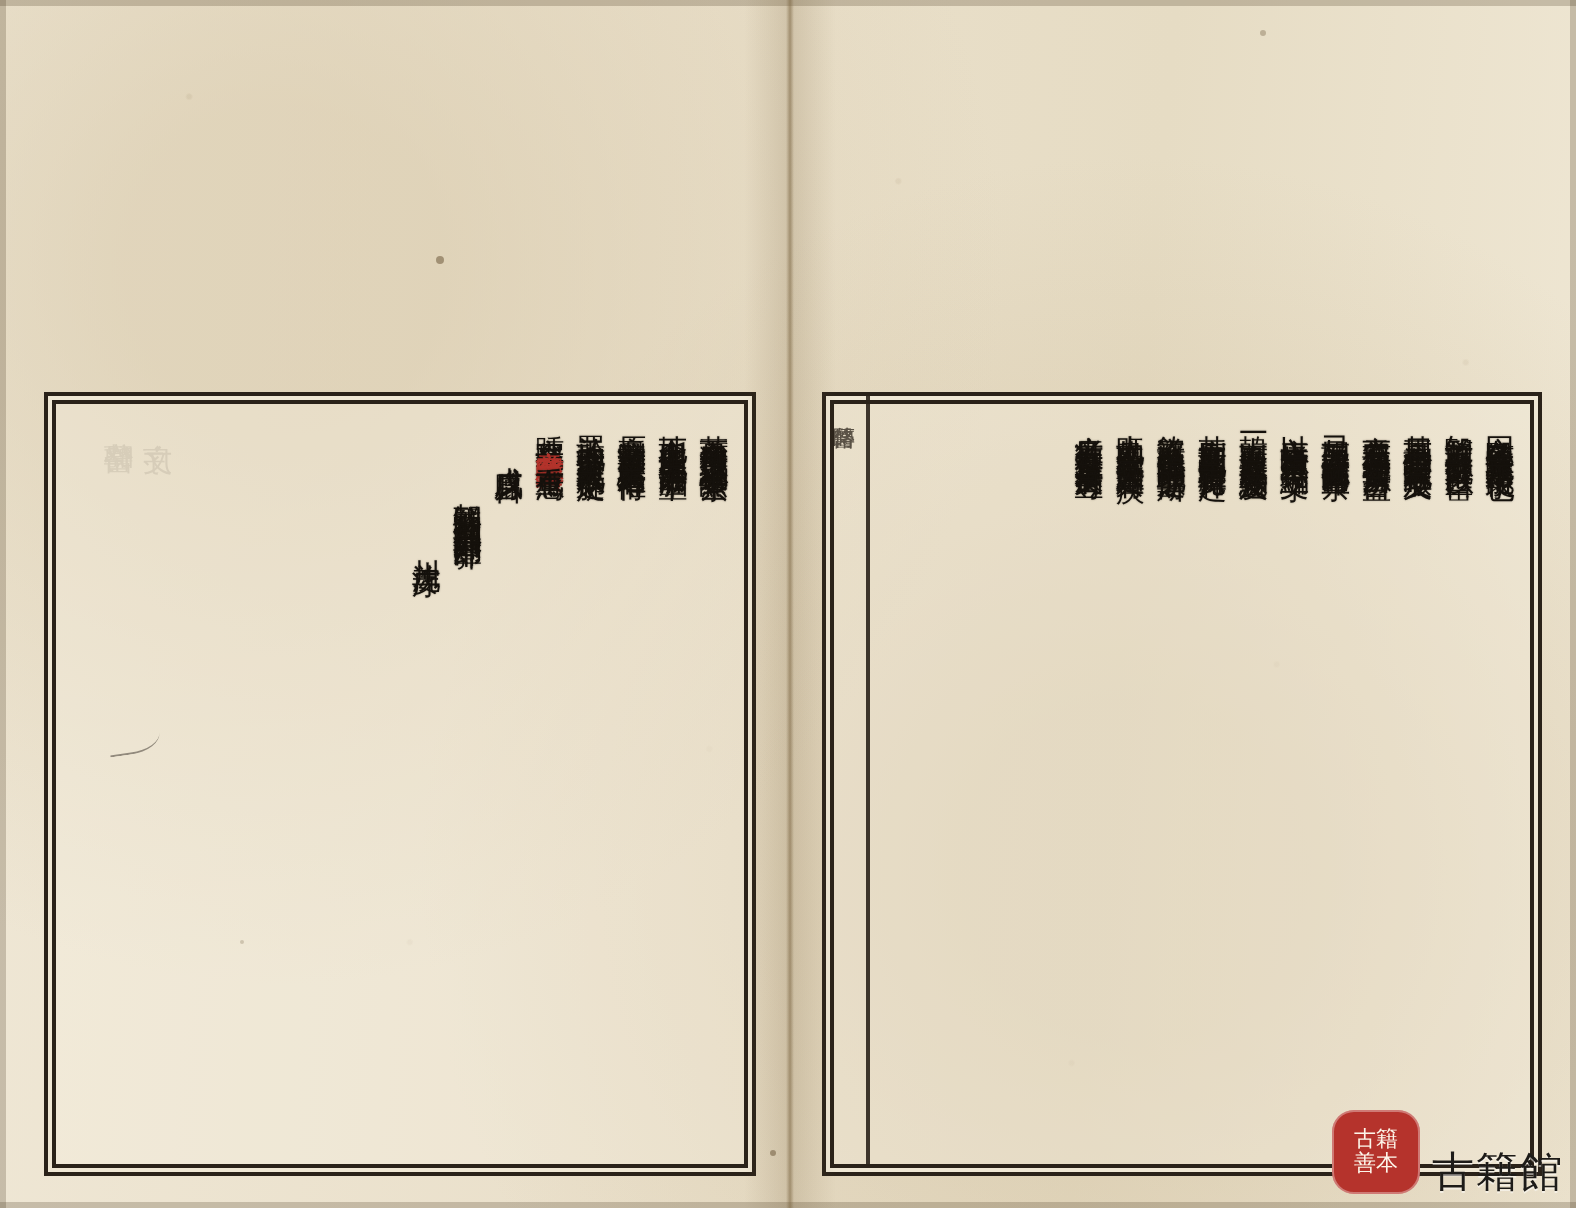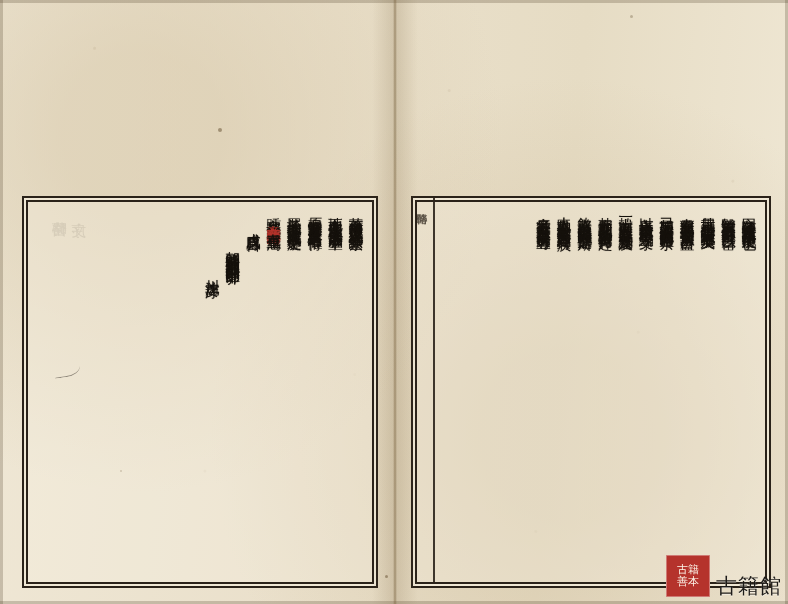--- a/index.html
+++ b/index.html
@@ -184,21 +184,21 @@
     right: 6px;
     bottom: 4px;
     display: flex;
     align-items: center;
     gap: 6px;
   }
   .seal {
     width: 44px;
     height: 42px;
     background: #b5332c;
-    border-radius: 1px;
+    border-radius: 11px;
     display: flex;
     align-items: center;
     justify-content: center;
     box-shadow: 0 0 0 1px rgba(255,255,255,.35) inset;
   }
   .seal-text {
     color: #fdf6ea;
     font-family: "DejaVu Serif", serif;
     font-size: 11px;
     line-height: 1.05;

